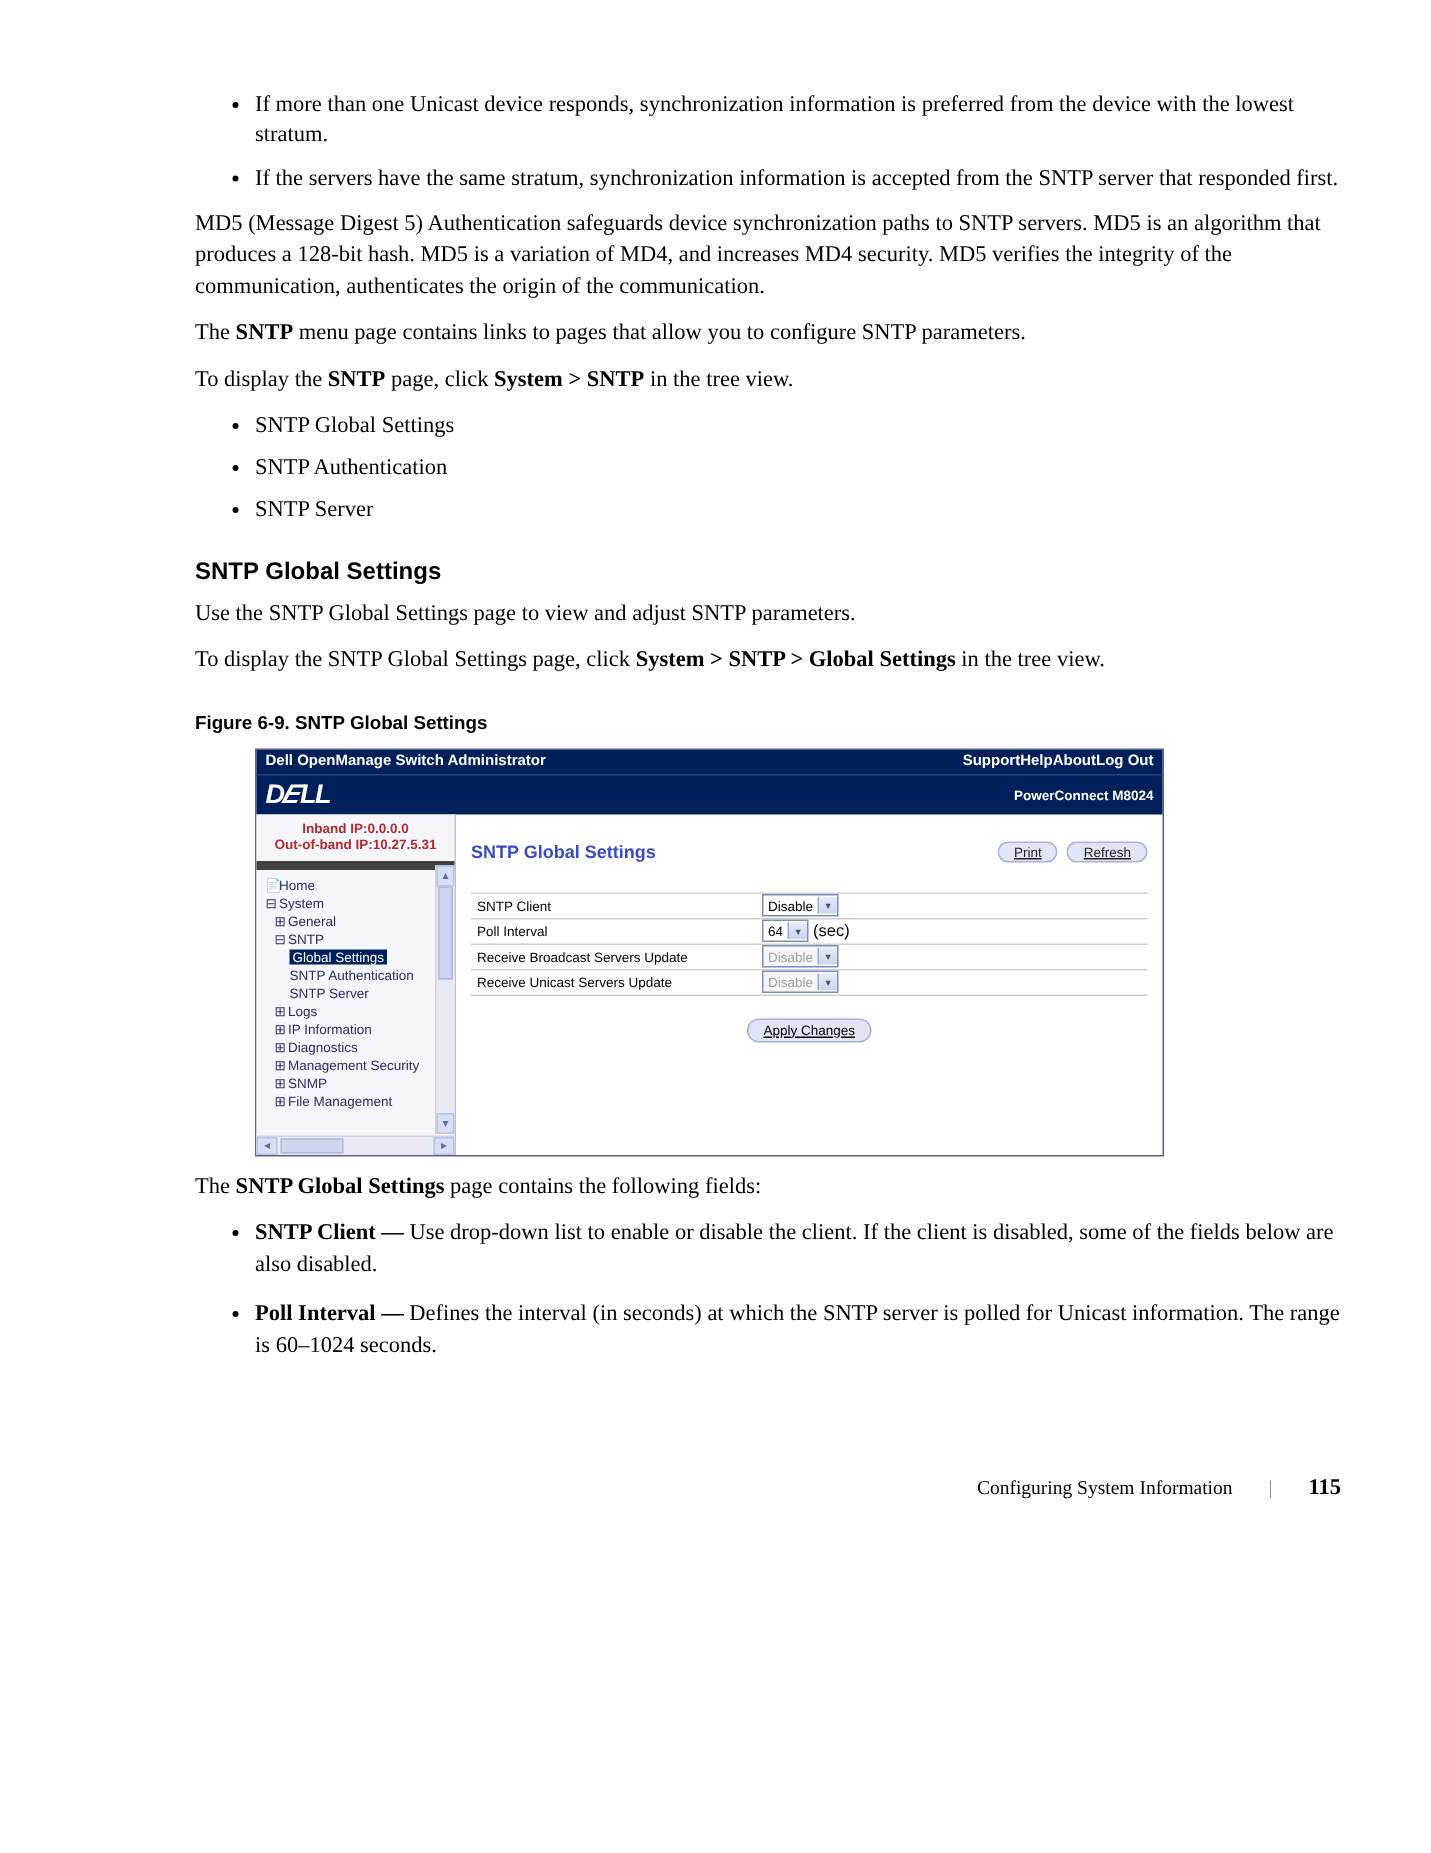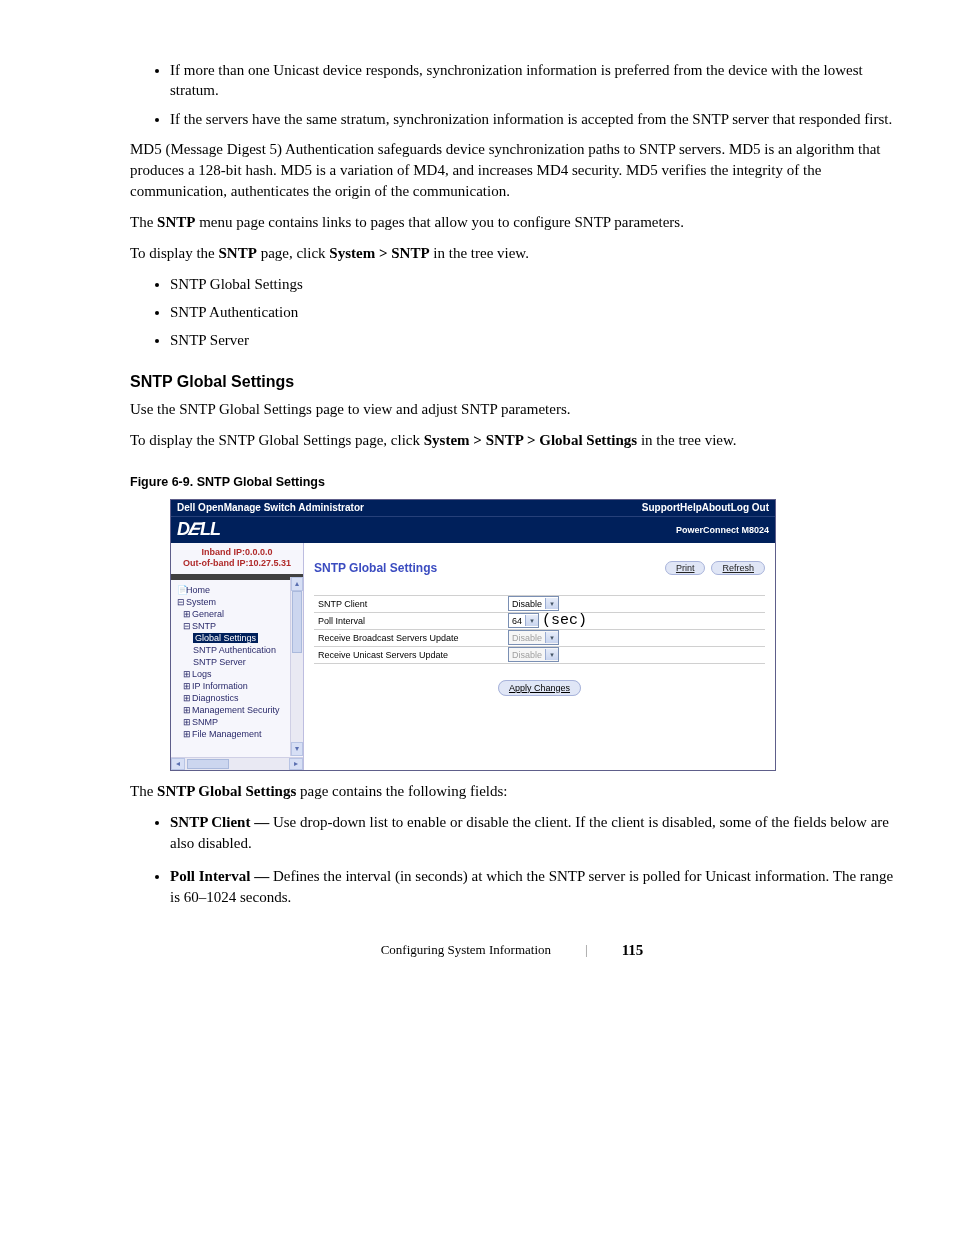--- a/index.html
+++ b/index.html
@@ -232,21 +232,21 @@
     width: 12px;
     height: 11px;
     background: linear-gradient(#e6ecf9,#c9d5ef);
     border-left: 1px solid #9aacd2;
     display: flex;
     align-items: center;
     justify-content: center;
     font-size: 7px;
     color: #456;
   }
-  .unit { font-size: 15px; font-family: Liberation Mono, monospace; }
+  .unit { font-size: 11px; }
   .apply-row {
     text-align: center;
     padding-top: 18px;
   }
   .apply-btn {
     background: #e0e6f6;
     border: 1px solid #a8b3da;
     border-radius: 10px;
     font-size: 9px;
     padding: 2px 10px;
@@ -255,26 +255,26 @@
 
   .field-list {
     margin: 0;
     padding-left: 40px;
   }
   .field-list li {
     margin-bottom: 12px;
     line-height: 1.4;
   }
   .footer {
-    margin-top: 34px;
-    display: flex;
-    justify-content: center;
+    margin-top: 76px;
+    display: flex;
+    justify-content: flex-end;
     align-items: center;
     font-size: 13px;
-    gap: 34px;
+    gap: 24px;
   }
   .footer .sep-bar { color: #888; }
   .footer .section-name { font-family: Georgia, serif; }
   .footer .pg { font-weight: bold; font-size: 15px; }
 </style>
 </head>
 <body>
 
 <div class="page">
 

